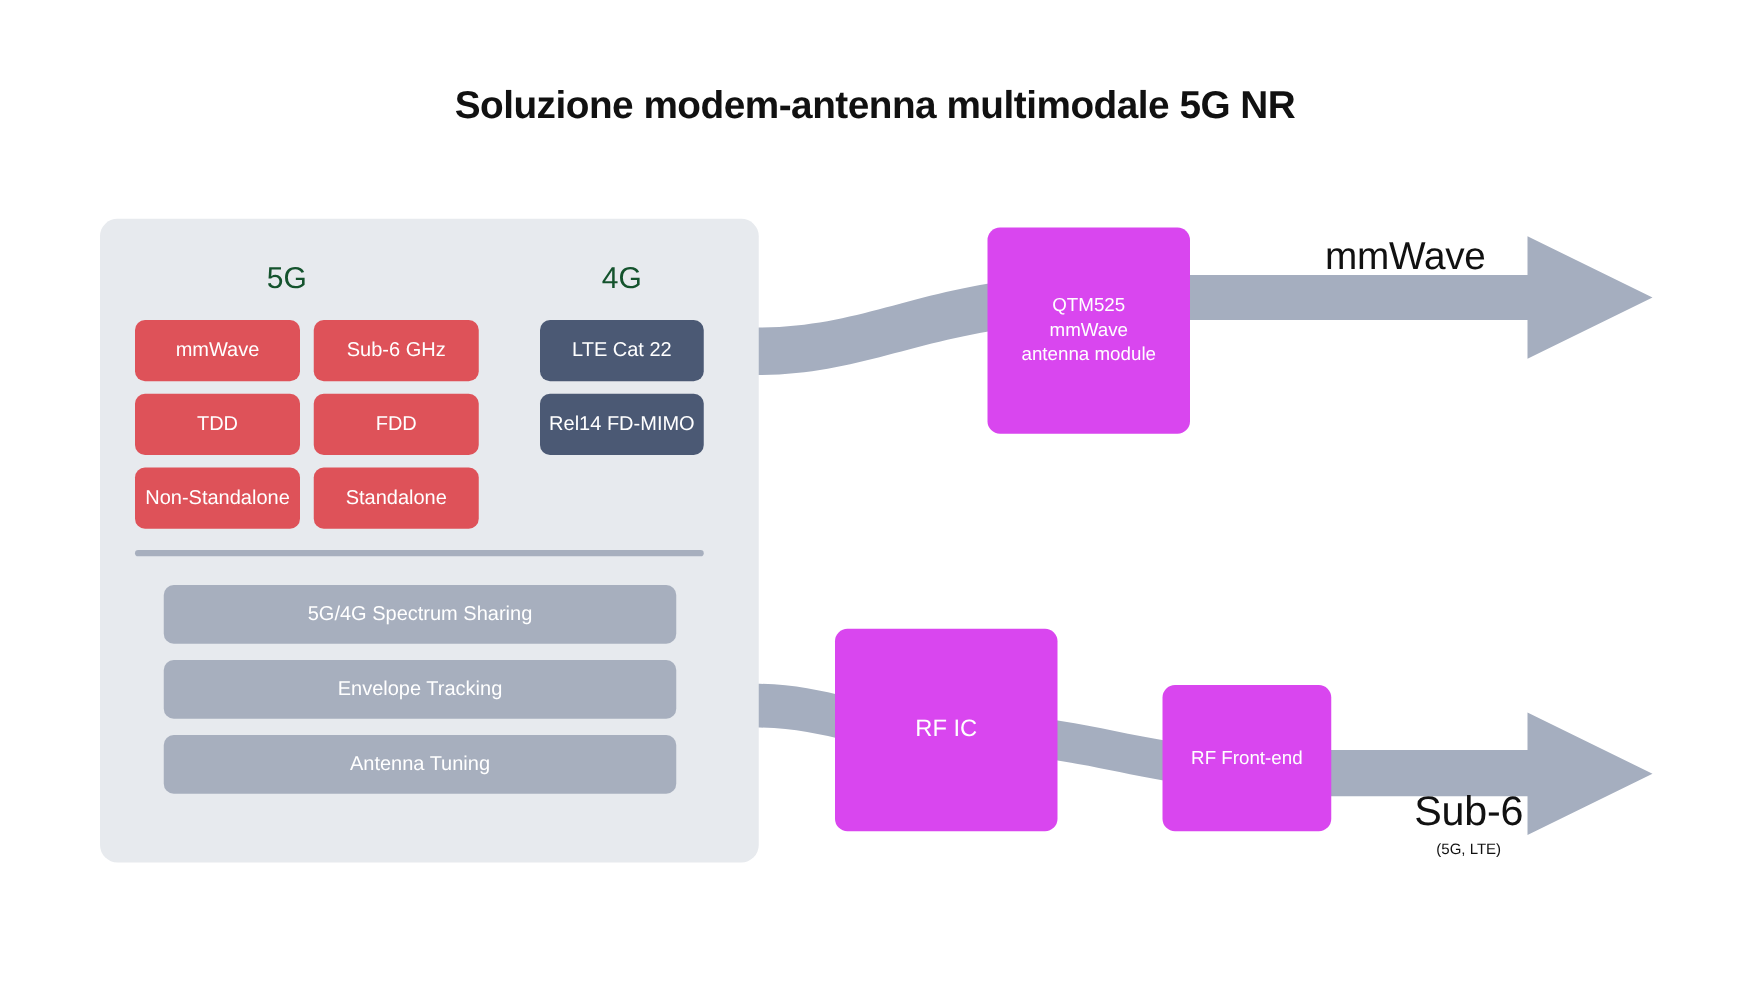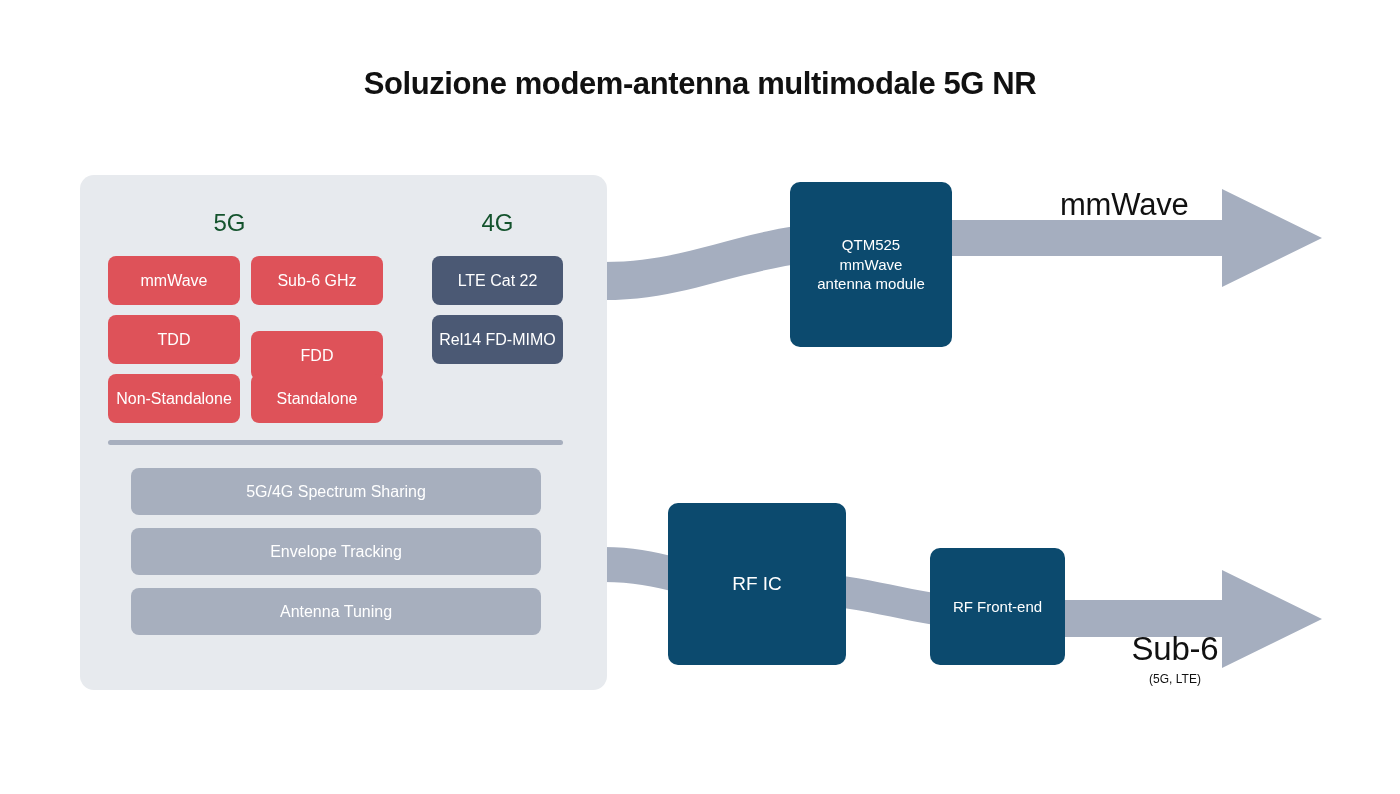--- a/index.html
+++ b/index.html
@@ -84,21 +84,21 @@
     box-sizing: border-box;
     padding: 2px 6px;
   }
   .pill.red   { background: #de5259; }
   .pill.navy  { background: #4b5974; }
 
   
   .p-mmwave      { left: 108px;  top: 256px; width: 132px; height: 49px; }
   .p-sub6        { left: 251px;  top: 256px; width: 132px; height: 49px; }
   .p-tdd         { left: 108px;  top: 315px; width: 132px; height: 49px; }
-  .p-fdd         { left: 251px;  top: 331px; width: 132px; height: 49px; }
+  .p-fdd         { left: 251px;  top: 315px; width: 132px; height: 49px; }
   .p-nsa         { left: 108px;  top: 374px; width: 132px; height: 49px; }
   .p-sa          { left: 251px;  top: 374px; width: 132px; height: 49px; }
 
   
   .p-lte         { left: 432px;  top: 256px; width: 131px; height: 49px; }
   .p-rel14       { left: 432px;  top: 315px; width: 131px; height: 49px; }
 
   
   .divider {
     position: absolute;
@@ -124,21 +124,21 @@
     color: #ffffff;
     font-size: 16px;
   }
   .b-spectrum { top: 468px; }
   .b-envelope { top: 528px; }
   .b-antenna  { top: 588px; }
 
   
   .chip {
     position: absolute;
-    background: #0c4a6e;
+    background: #d946ef;
     border-radius: 10px;
     display: flex;
     align-items: center;
     justify-content: center;
     text-align: center;
     color: #ffffff;
     line-height: 1.32;
     box-sizing: border-box;
     padding: 4px 8px;
   }

